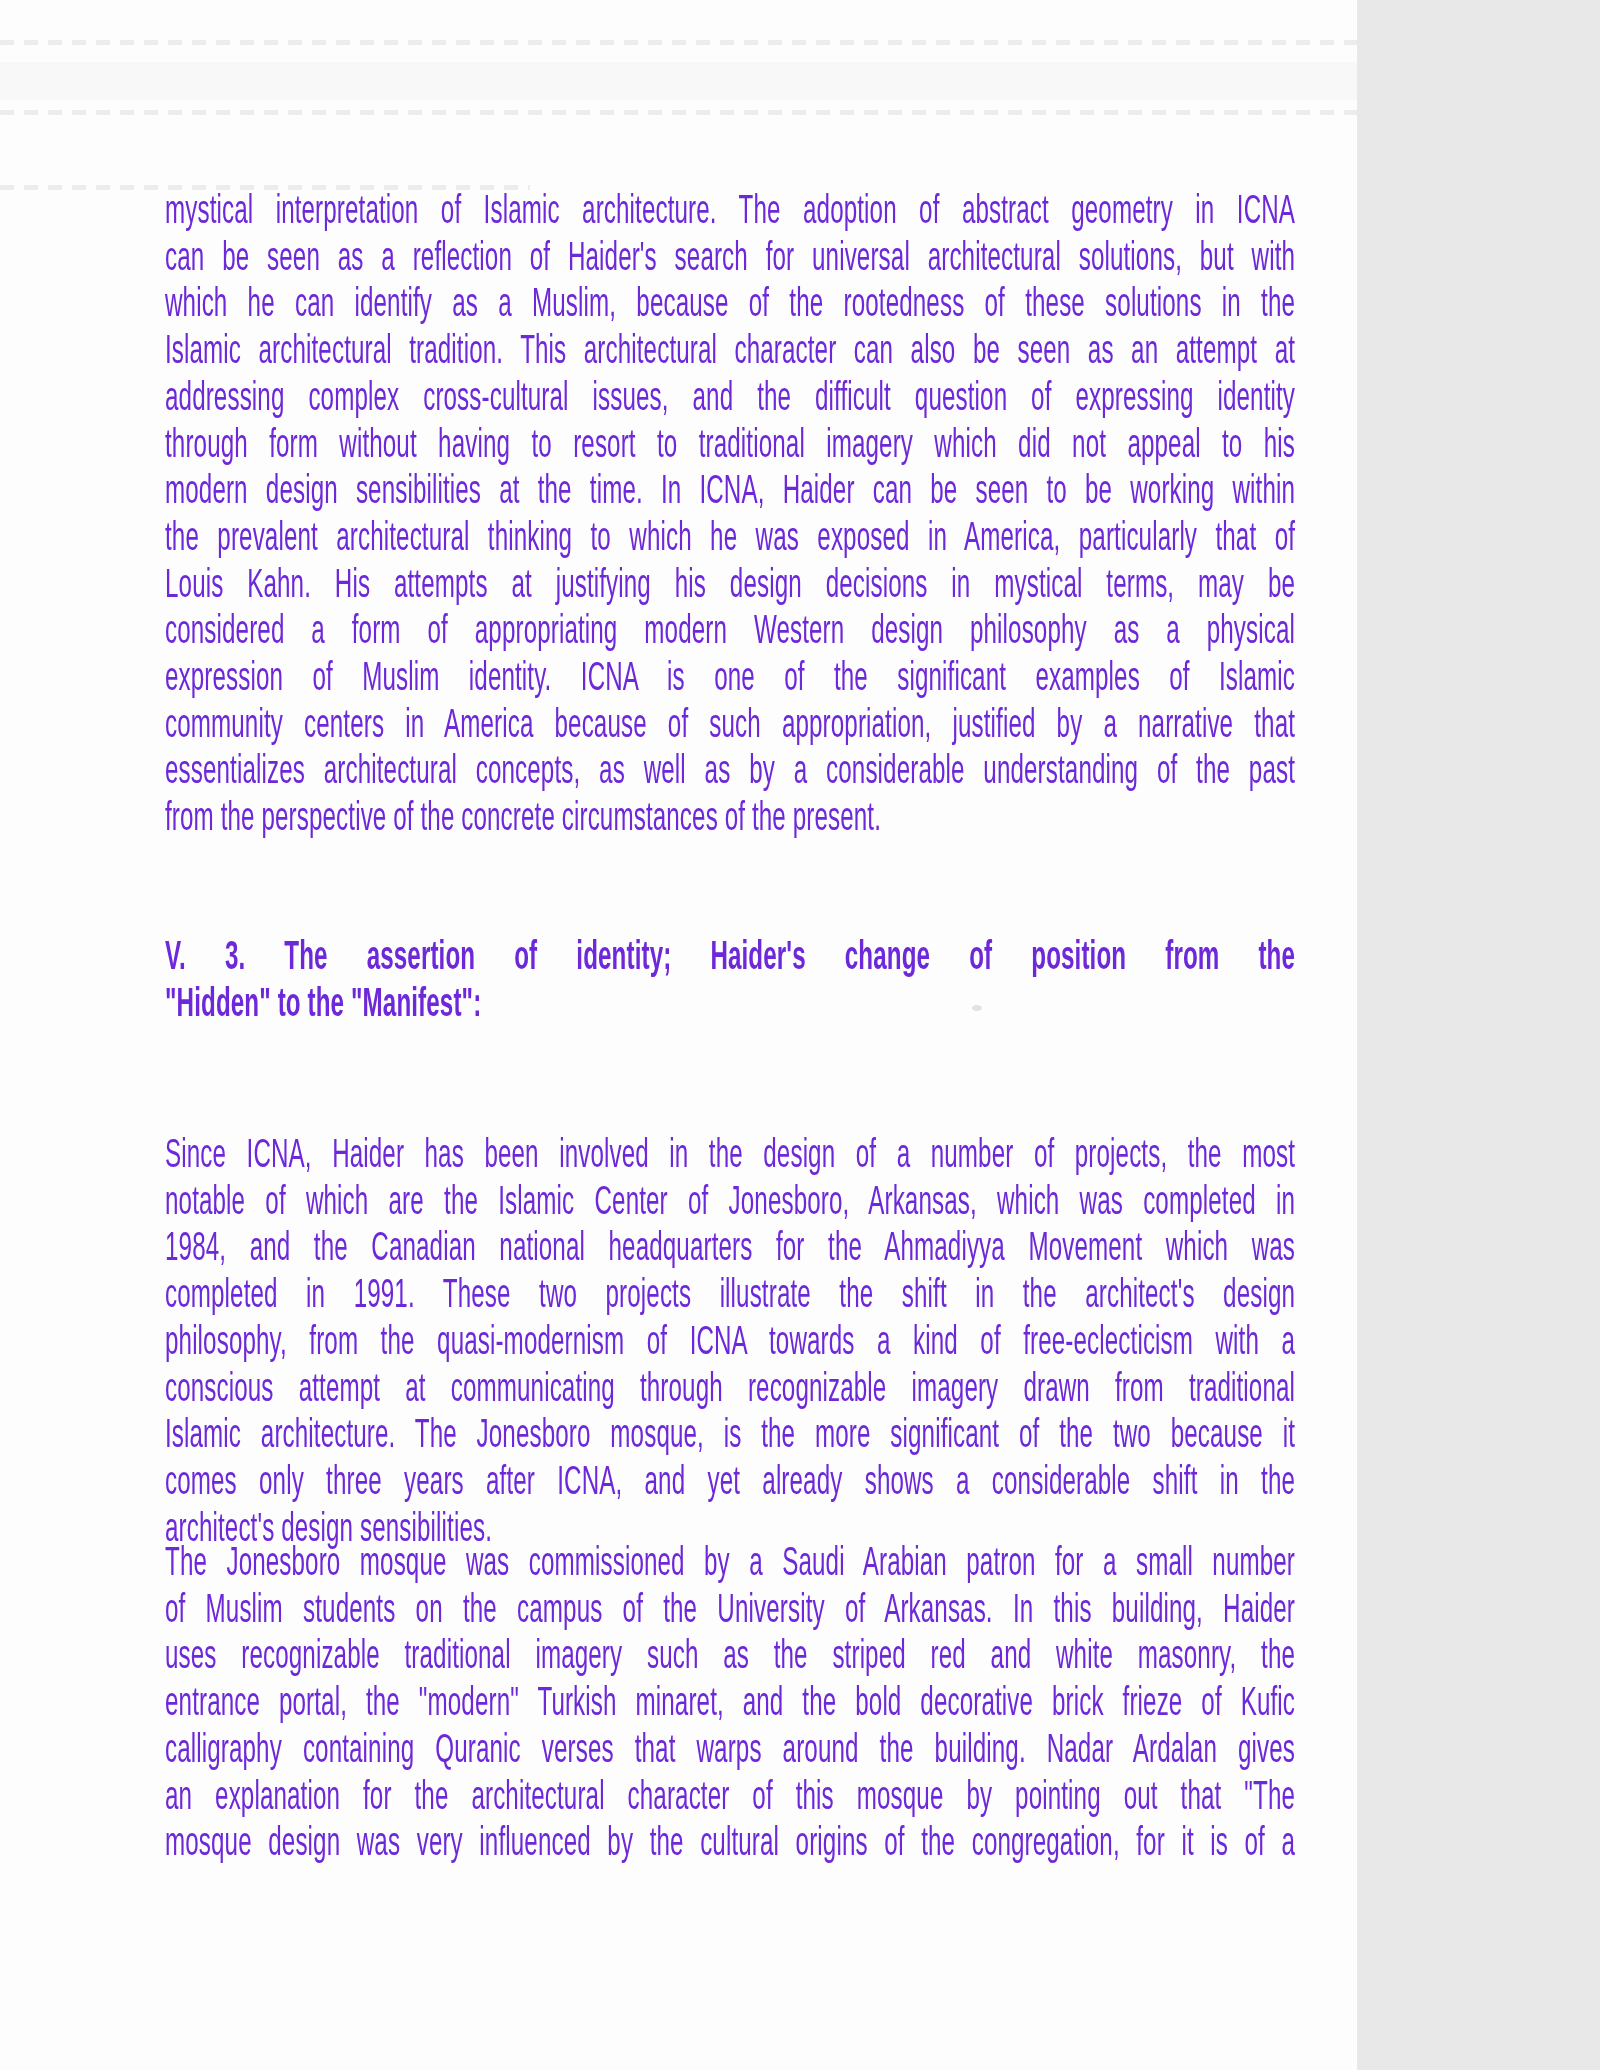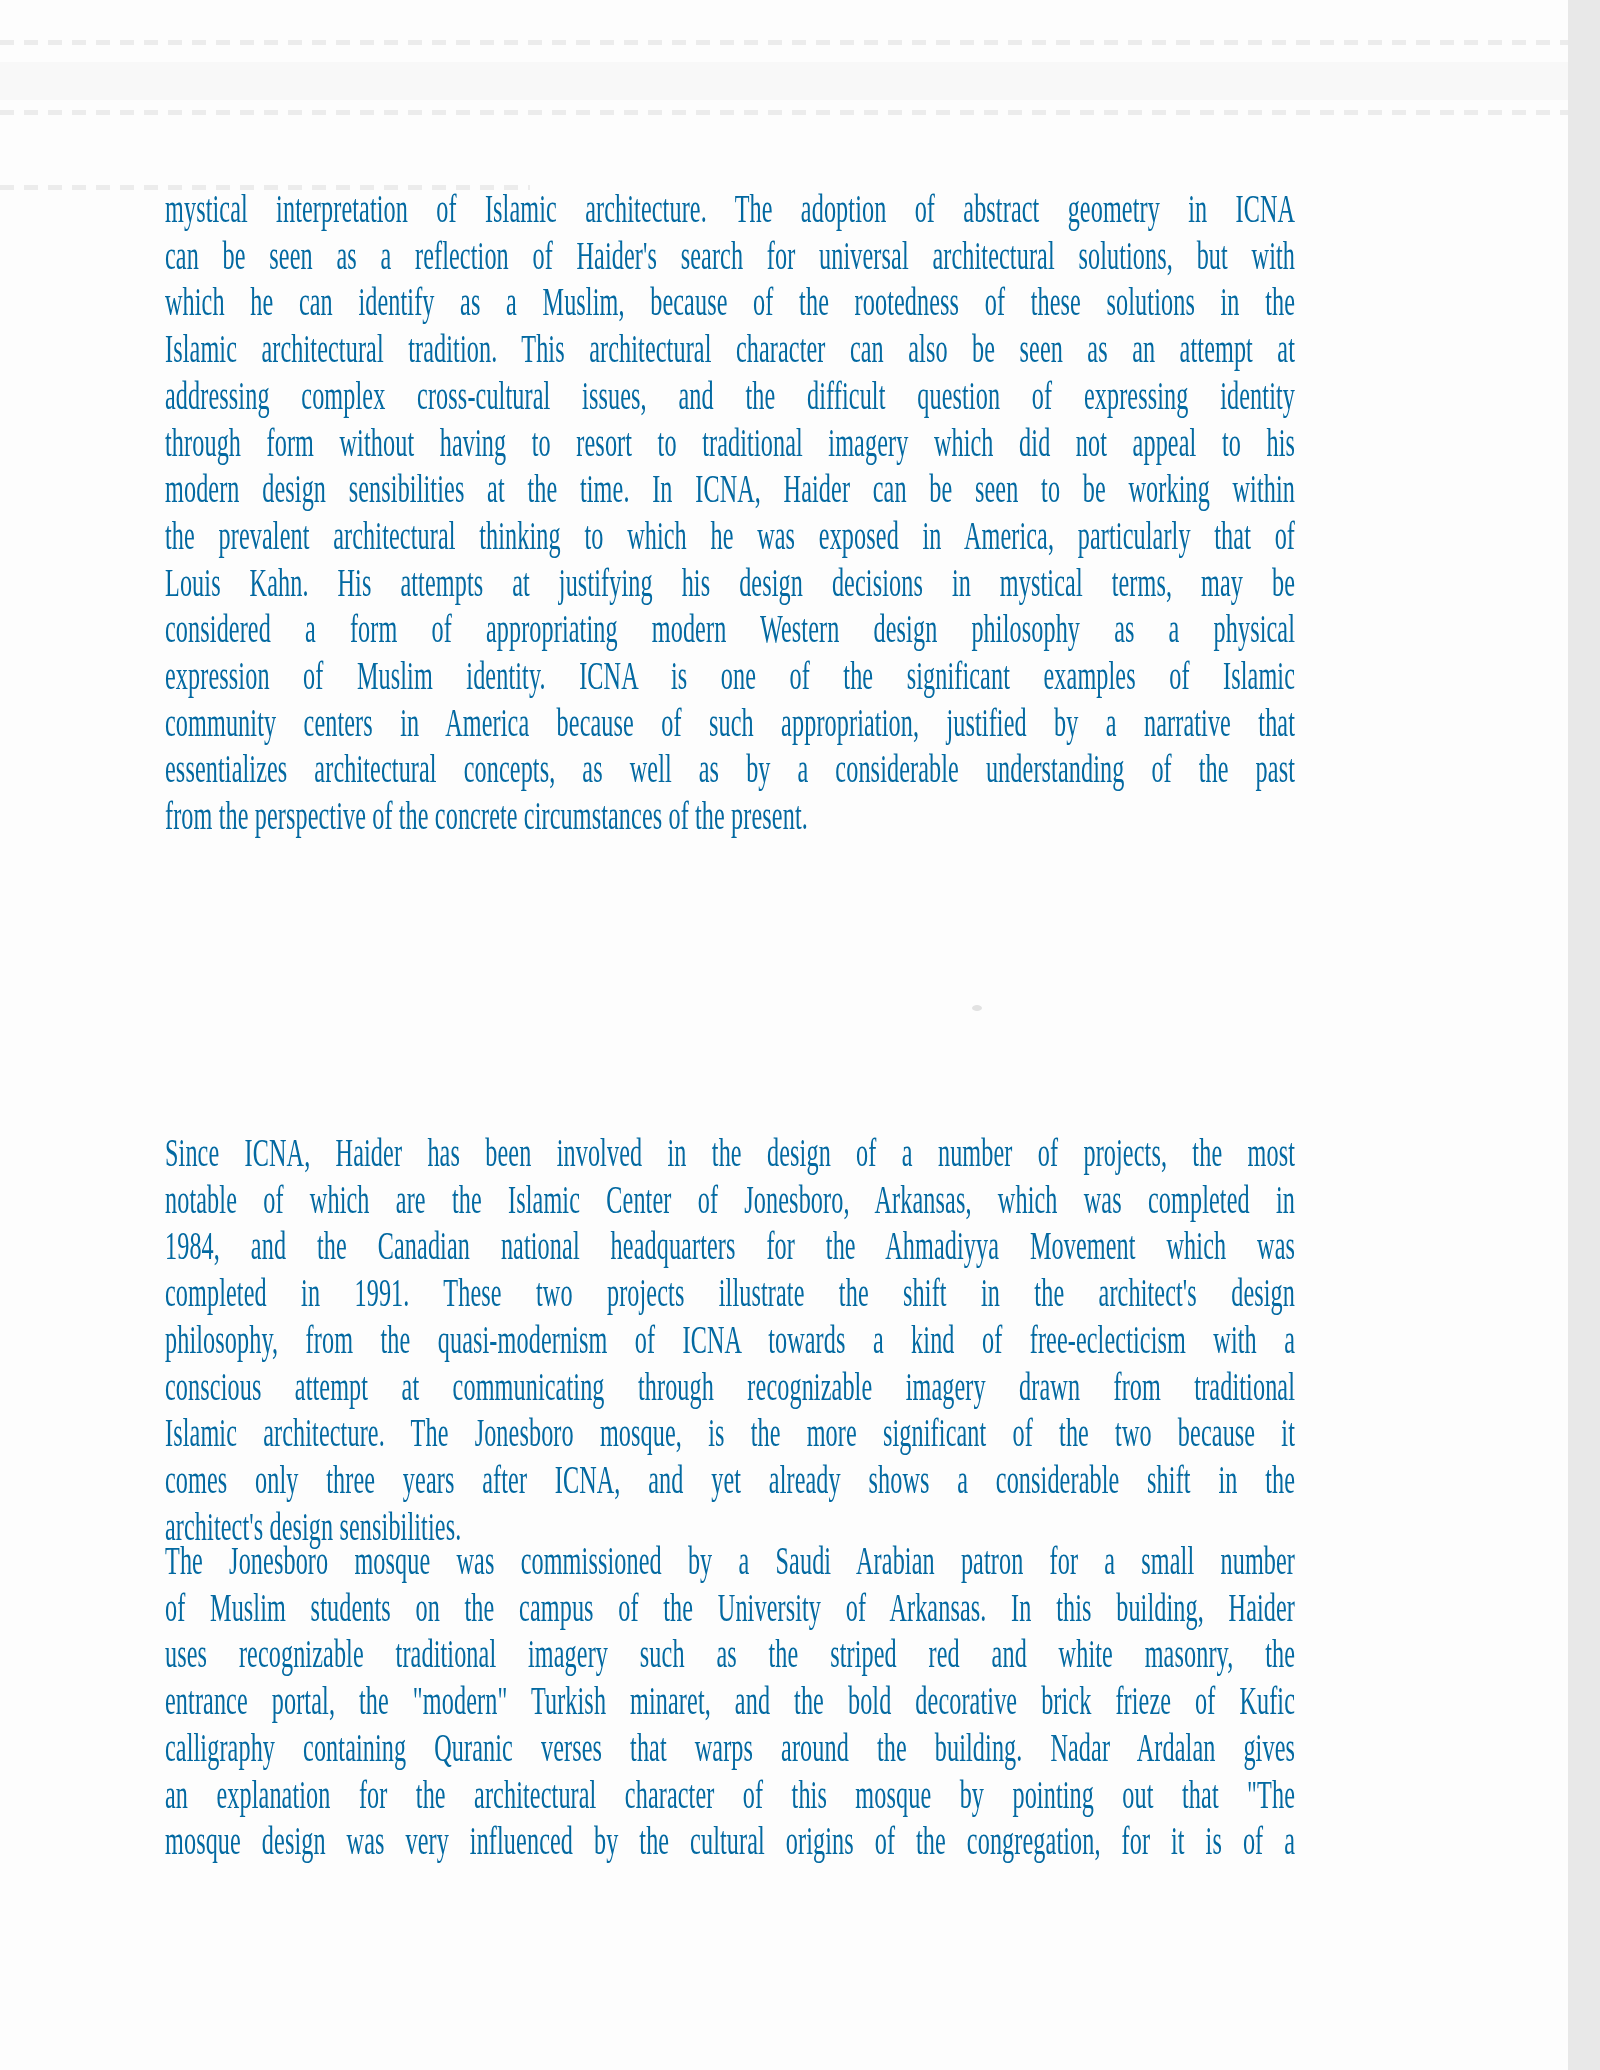--- a/index.html
+++ b/index.html
@@ -1,22 +1,22 @@
 <!DOCTYPE html>
 <html><head>
 <meta charset="utf-8">
 <style>
   html,body{margin:0;padding:0;background:#e8e8e8;}
   .page{
     position:relative;
-    width:1568px;height:2070px;
+    width:1357px;height:2070px;
     background:#fdfdfd;
     overflow:hidden;
-    font-family:Liberation Serif, serif;
-    color:#0369a1;
+    font-family:Liberation Sans, sans-serif;
+    color:#6d28d9;
   }
   
   .artifact{position:absolute;pointer-events:none;}
   .dash-line{
     height:5px;
     background:repeating-linear-gradient(90deg,#e9e9e9 0 14px,transparent 14px 24px);
     opacity:.85;
   }
   .soft-band{background:#f8f8f8;}
   .smudge{width:10px;height:6px;background:#e2e2e2;border-radius:50%;}
@@ -74,20 +74,26 @@
         <div class="line">the prevalent architectural thinking to which he was exposed in America, particularly that of</div>
         <div class="line">Louis Kahn. His attempts at justifying his design decisions in mystical terms, may be</div>
         <div class="line">considered a form of appropriating modern Western design philosophy as a physical</div>
         <div class="line">expression of Muslim identity. ICNA is one of the significant examples of Islamic</div>
         <div class="line">community centers in America because of such appropriation, justified by a narrative that</div>
         <div class="line">essentializes architectural concepts, as well as by a considerable understanding of the past</div>
         <div class="line last-left">from the perspective of the concrete circumstances of the present.</div>
       </div>
   </section>
 
+  <section class="textblock heading" style="top:932px;">
+    <div class="squeeze">
+        <div class="line">V. 3. The assertion of identity; Haider's change of position from the</div>
+        <div class="line last-left">"Hidden" to the "Manifest":</div>
+      </div>
+  </section>
 
   <section class="textblock" style="top:1130px;">
     <div class="squeeze">
         <div class="line">Since ICNA, Haider has been involved in the design of a number of projects, the most</div>
         <div class="line">notable of which are the Islamic Center of Jonesboro, Arkansas, which was completed in</div>
         <div class="line">1984, and the Canadian national headquarters for the Ahmadiyya Movement which was</div>
         <div class="line">completed in 1991. These two projects illustrate the shift in the architect's design</div>
         <div class="line">philosophy, from the quasi-modernism of ICNA towards a kind of free-eclecticism with a</div>
         <div class="line">conscious attempt at communicating through recognizable imagery drawn from traditional</div>
         <div class="line">Islamic architecture. The Jonesboro mosque, is the more significant of the two because it</div>

